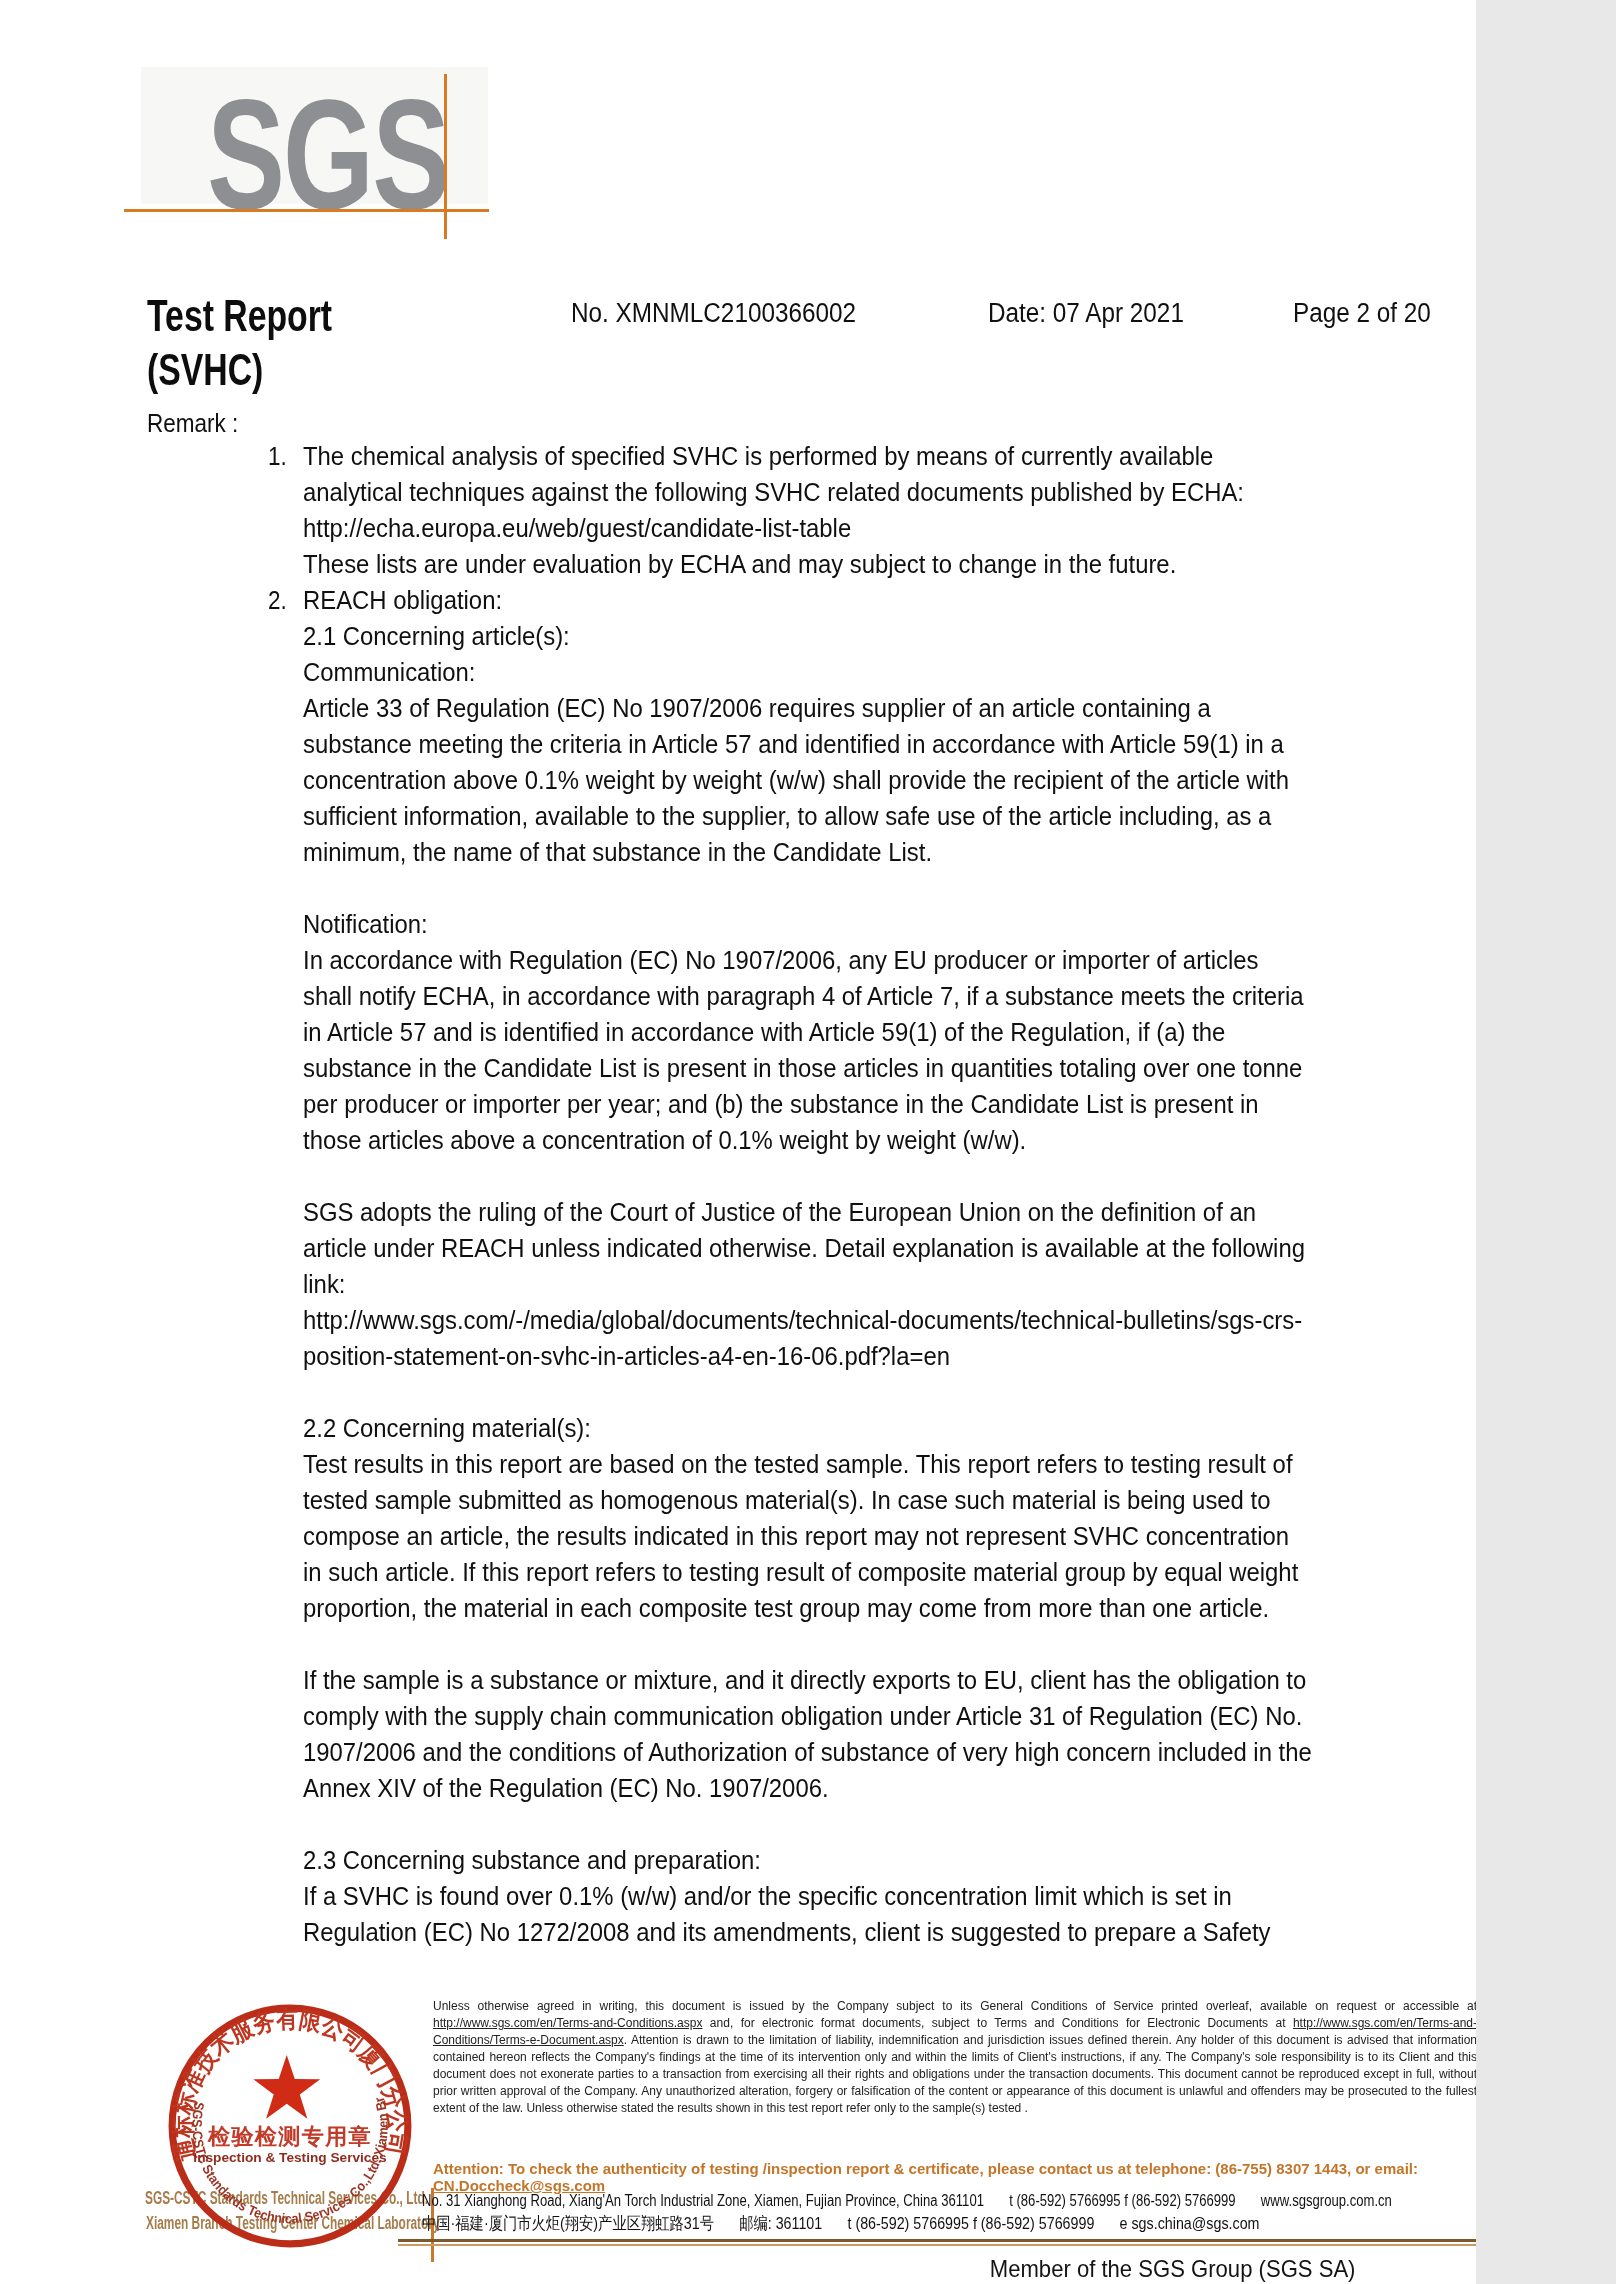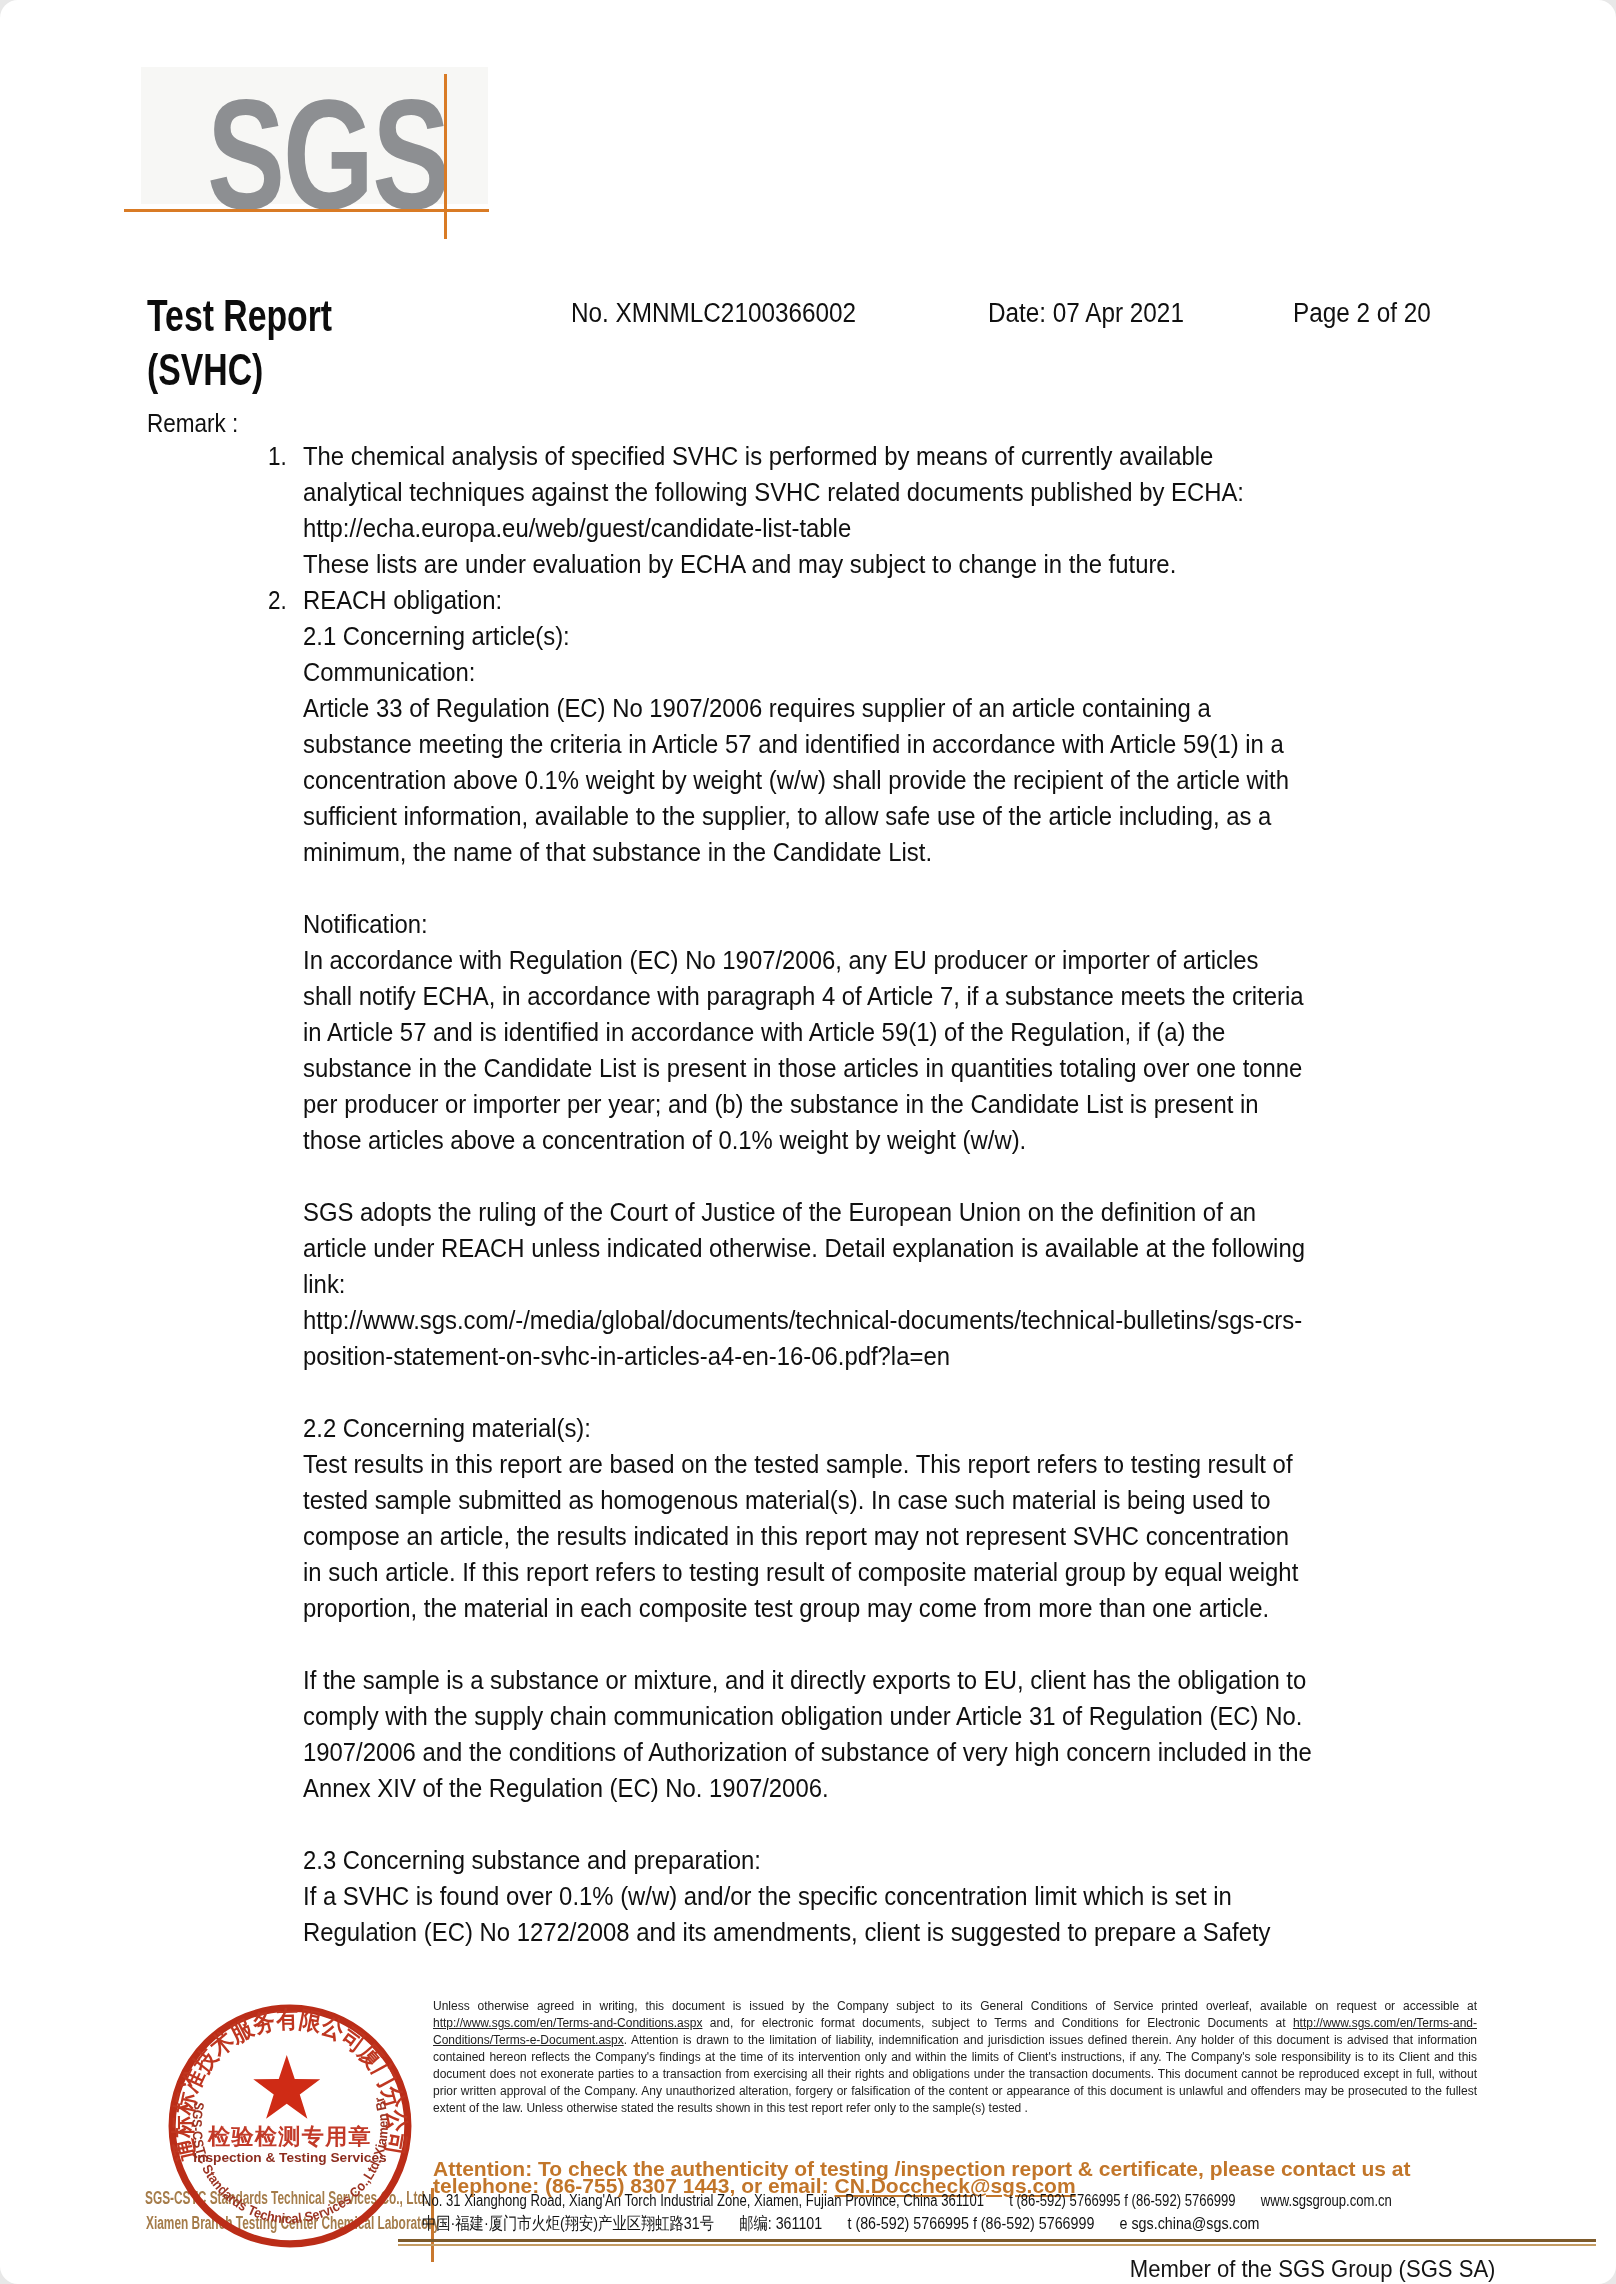--- a/index.html
+++ b/index.html
@@ -1,23 +1,22 @@
 <!DOCTYPE html>
 <html style="font-size:10.4px"><head>
 <meta charset="utf-8">
 <style>
   html,body{margin:0;padding:0;background:#e8e8e8;}
   #page{
     position:relative;
-    width:1616px;height:2284px;
+    width:1476px;height:2284px;
     background:#ffffff;
     font-family:"Liberation Sans","DejaVu Sans",sans-serif;
     color:#151515;
     overflow:hidden;
-    border-radius:18px;
   }
   
   .logo-bg{position:absolute;left:141px;top:67px;width:347px;height:137px;background:#f7f7f5;}
   .logo-text{
     position:absolute;left:207px;top:76px;
     font-size:156px;font-weight:bold;line-height:156px;
     color:#8d8f92;letter-spacing:-2.6px;
     transform:scaleX(0.75);transform-origin:left center;
   }
   .accent-h{position:absolute;left:124px;top:209px;width:365px;height:3.3px;background:#d97b25;}
@@ -47,21 +46,21 @@
   }
   .company1{left:145px;top:2189px;}
   .company2{left:146px;top:2214px;}
   .disclaimer{
     position:absolute;left:433px;top:1998px;width:1044px;
     font-size:12px;line-height:17px;color:#222222;text-align:justify;
   }
   .disclaimer .u{text-decoration:underline;}
   .attention{
     position:absolute;left:433px;top:2160px;width:1044px;
-    font-size:21px;line-height:17px;font-weight:bold;color:#c2762a;text-align:left;
+    font-size:15px;line-height:17px;font-weight:bold;color:#c2762a;text-align:left;
   }
   .attention .u{text-decoration:underline;}
   .addr-row{position:absolute;left:422px;white-space:nowrap;color:#111111;transform:scaleX(0.84);transform-origin:left center;}
   .addr-en{top:2191px;font-size:15.6px;line-height:19.5px;}
   .addr-cn{top:2213px;font-size:17px;line-height:21px;}
   .addr-row span{margin-right:30px;}
   .v-sep{position:absolute;left:431px;top:2188px;width:2.6px;height:74px;background:#c9782e;}
   .rule-wrap{position:absolute;left:398px;top:2239px;width:1198px;}
   .rule-a{height:2.6px;background:#7d5a2b;}
   .rule-b{height:2px;background:#c59c63;margin-top:2px;}

